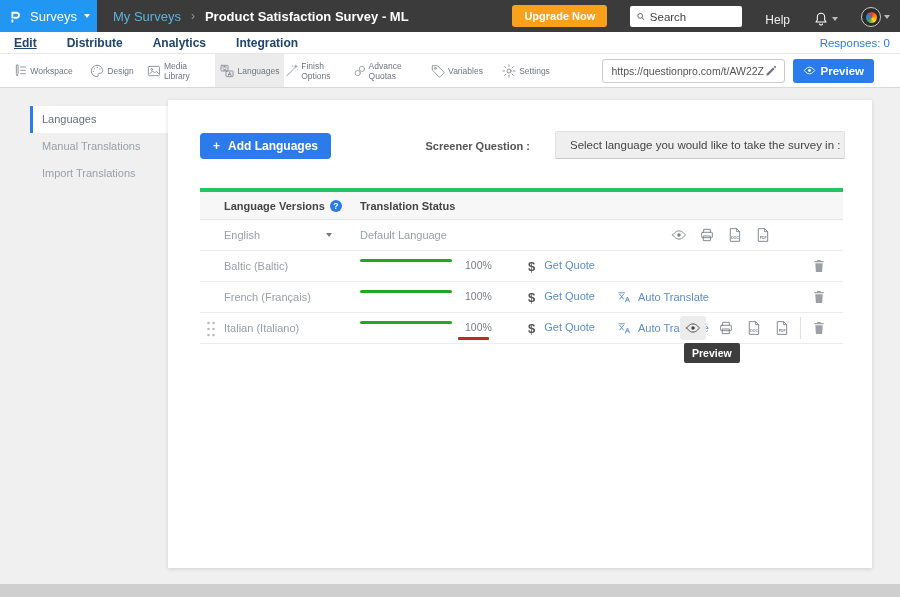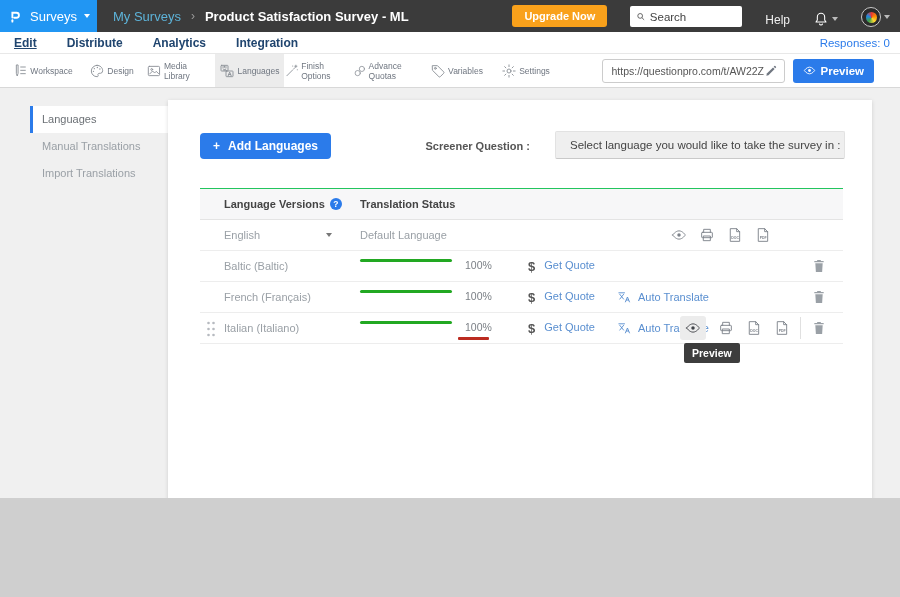--- a/index.html
+++ b/index.html
@@ -1,18 +1,18 @@
 <!DOCTYPE html>
 <html><head>
 <meta charset="utf-8">
 <title>Languages</title>
 <style>
   *{margin:0;padding:0;box-sizing:border-box}
   body{background:#cfcfcf;font-family:"Liberation Sans",sans-serif}
-  .frame{position:relative;width:900px;height:498px;background:#f0f0f0;overflow:hidden}
+  .frame{position:relative;width:900px;height:584px;background:#f0f0f0;overflow:hidden}
 
   
   .topbar{position:absolute;left:0;top:0;width:900px;height:32px;background:#3b3b3b;display:flex;align-items:center;color:#fff}
   .brand{width:97px;height:32px;background:#2196f3;display:flex;align-items:center;gap:7px;padding-left:8px;cursor:pointer;flex:0 0 auto}
   .brand .menu-label{font-size:13px;font-weight:400}
   .logo-svg{width:15px;height:15px}
   .tri{width:0;height:0;border-left:3.5px solid transparent;border-right:3.5px solid transparent;border-top:4.5px solid #fff;display:inline-block}
   .tri.gray{border-top-color:#bbb}
   .crumbs{display:flex;align-items:center;margin-left:16px;gap:10px}
   .crumb-parent{color:#5db3d9;font-size:13px;cursor:pointer}
@@ -58,21 +58,21 @@
   .side{position:absolute;left:30px;top:18px;width:138px}
   .side-item{height:27px;line-height:27px;padding-left:12px;font-size:11px;color:#9aa0a6;cursor:pointer}
   .side-item.active{background:#fff;border-left:3px solid #2b7bea;padding-left:9px;color:#6b7075}
 
   .add-btn{position:absolute;left:32px;top:33px;width:131px;height:26px;background:#2b7bea;border:none;border-radius:4px;color:#fff;font-family:inherit;font-size:12px;font-weight:700;display:flex;align-items:center;justify-content:center;gap:8px;cursor:pointer}
   .screener-label{position:absolute;left:212px;top:40px;width:150px;text-align:right;font-size:11px;font-weight:700;color:#555}
   .screener-field{position:absolute;left:387px;top:31px;width:290px;height:28px;background:#efefef;border:1px solid #e2e2e2;border-bottom:1px solid #c9c9c9;border-radius:2px;display:flex;align-items:center;padding-left:14px;font-size:11.5px;color:#444;cursor:pointer}
 
   
   .table{position:absolute;left:32px;top:88px;width:643px}
-  .thead{height:32px;background:#f7f7f8;border-top:1px solid #22c55e;border-bottom:1px solid #e4e4e4;display:flex;align-items:center}
+  .thead{height:32px;background:#f7f7f8;border-top:4px solid #22c55e;border-bottom:1px solid #e4e4e4;display:flex;align-items:center}
   .th1{width:160px;padding-left:24px;font-size:11px;font-weight:700;color:#444;display:flex;align-items:center;gap:5px}
   .th2{font-size:11px;font-weight:700;color:#444}
   .help-badge{width:12px;height:12px;border-radius:50%;background:#2b7bea;color:#fff;font-size:8.5px;font-weight:700;display:inline-flex;align-items:center;justify-content:center;cursor:pointer}
   .row{position:relative;height:31px;border-bottom:1px solid #ededed;display:flex;align-items:center}
   .name-cell{width:160px;padding-left:24px;font-size:11px;color:#9aa0a6;display:flex;align-items:center}
   .name-cell .tri{border-top-color:#777;margin-left:auto;margin-right:28px;cursor:pointer}
   .drag{position:absolute;left:6px;top:7px;width:10px;height:18px;cursor:grab}
   .status-cell{display:flex;align-items:flex-start;position:relative}
   .status-text{font-size:11px;color:#9aa0a6}
   .bar{width:92px;height:3px;border-radius:2px;background:#22a822}

